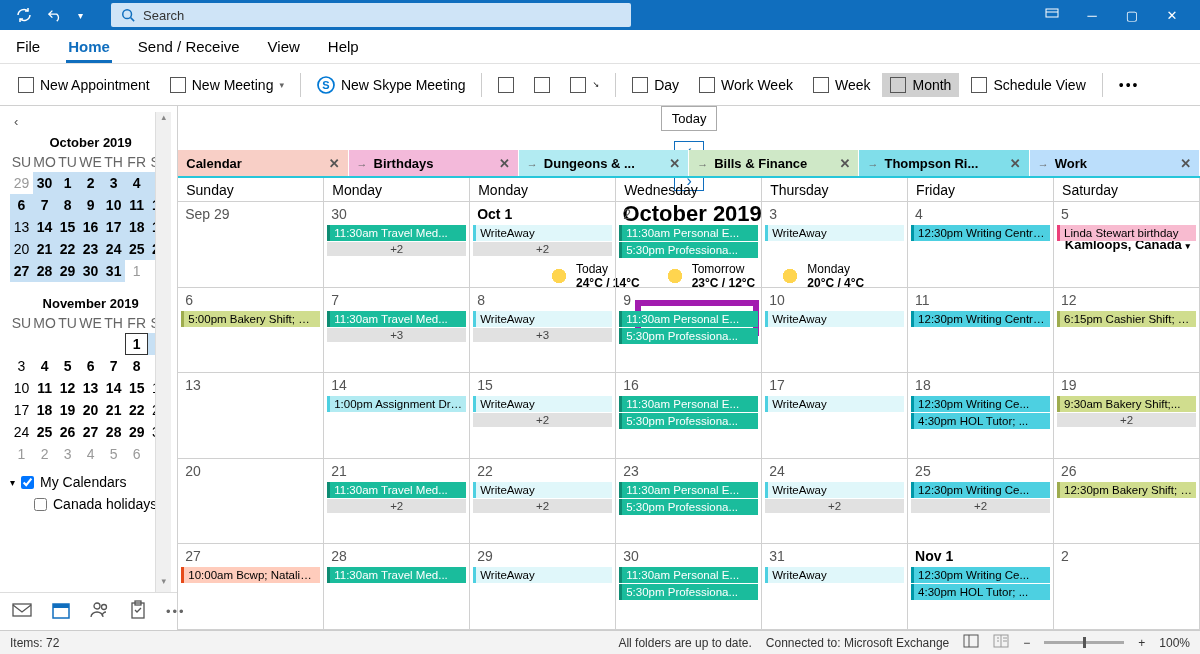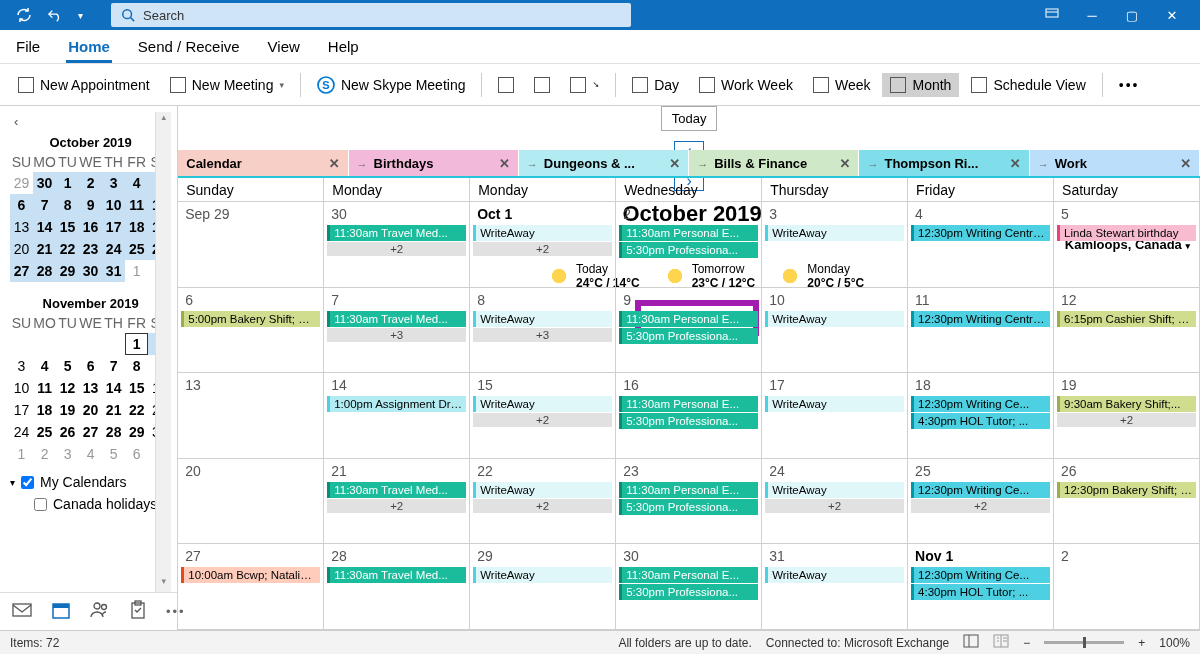--- a/index.html
+++ b/index.html
@@ -324,21 +324,21 @@
             <div class="sun"></div>
             <div class="wday">
               <div style="font-size:12px;">Tomorrow</div>
               <div style="font-weight:600;font-size:12px;">23°C / 12°C</div>
             </div>
           </div>
           <div class="wx">
             <div class="sun"></div>
             <div class="wday">
               <div style="font-size:12px;">Monday</div>
-              <div style="font-weight:600;font-size:12px;">20°C / 5°C</div>
+              <div style="font-weight:600;font-size:12px;">20°C / 4°C</div>
             </div>
           </div>
         </div>
       <div class="viewsel"><span class="icn" style="display:inline-block;vertical-align:middle;width:14px;height:14px;"></span> <span>Month</span> <span style="font-size:9px;">⌵</span></div>
     </div>
     <div class="tabs" id="tabs-row">
         <div class="tab" style="background: rgb(248, 207, 198);">
           <span>Calendar</span>
           <span class="x">✕</span>
         </div>

